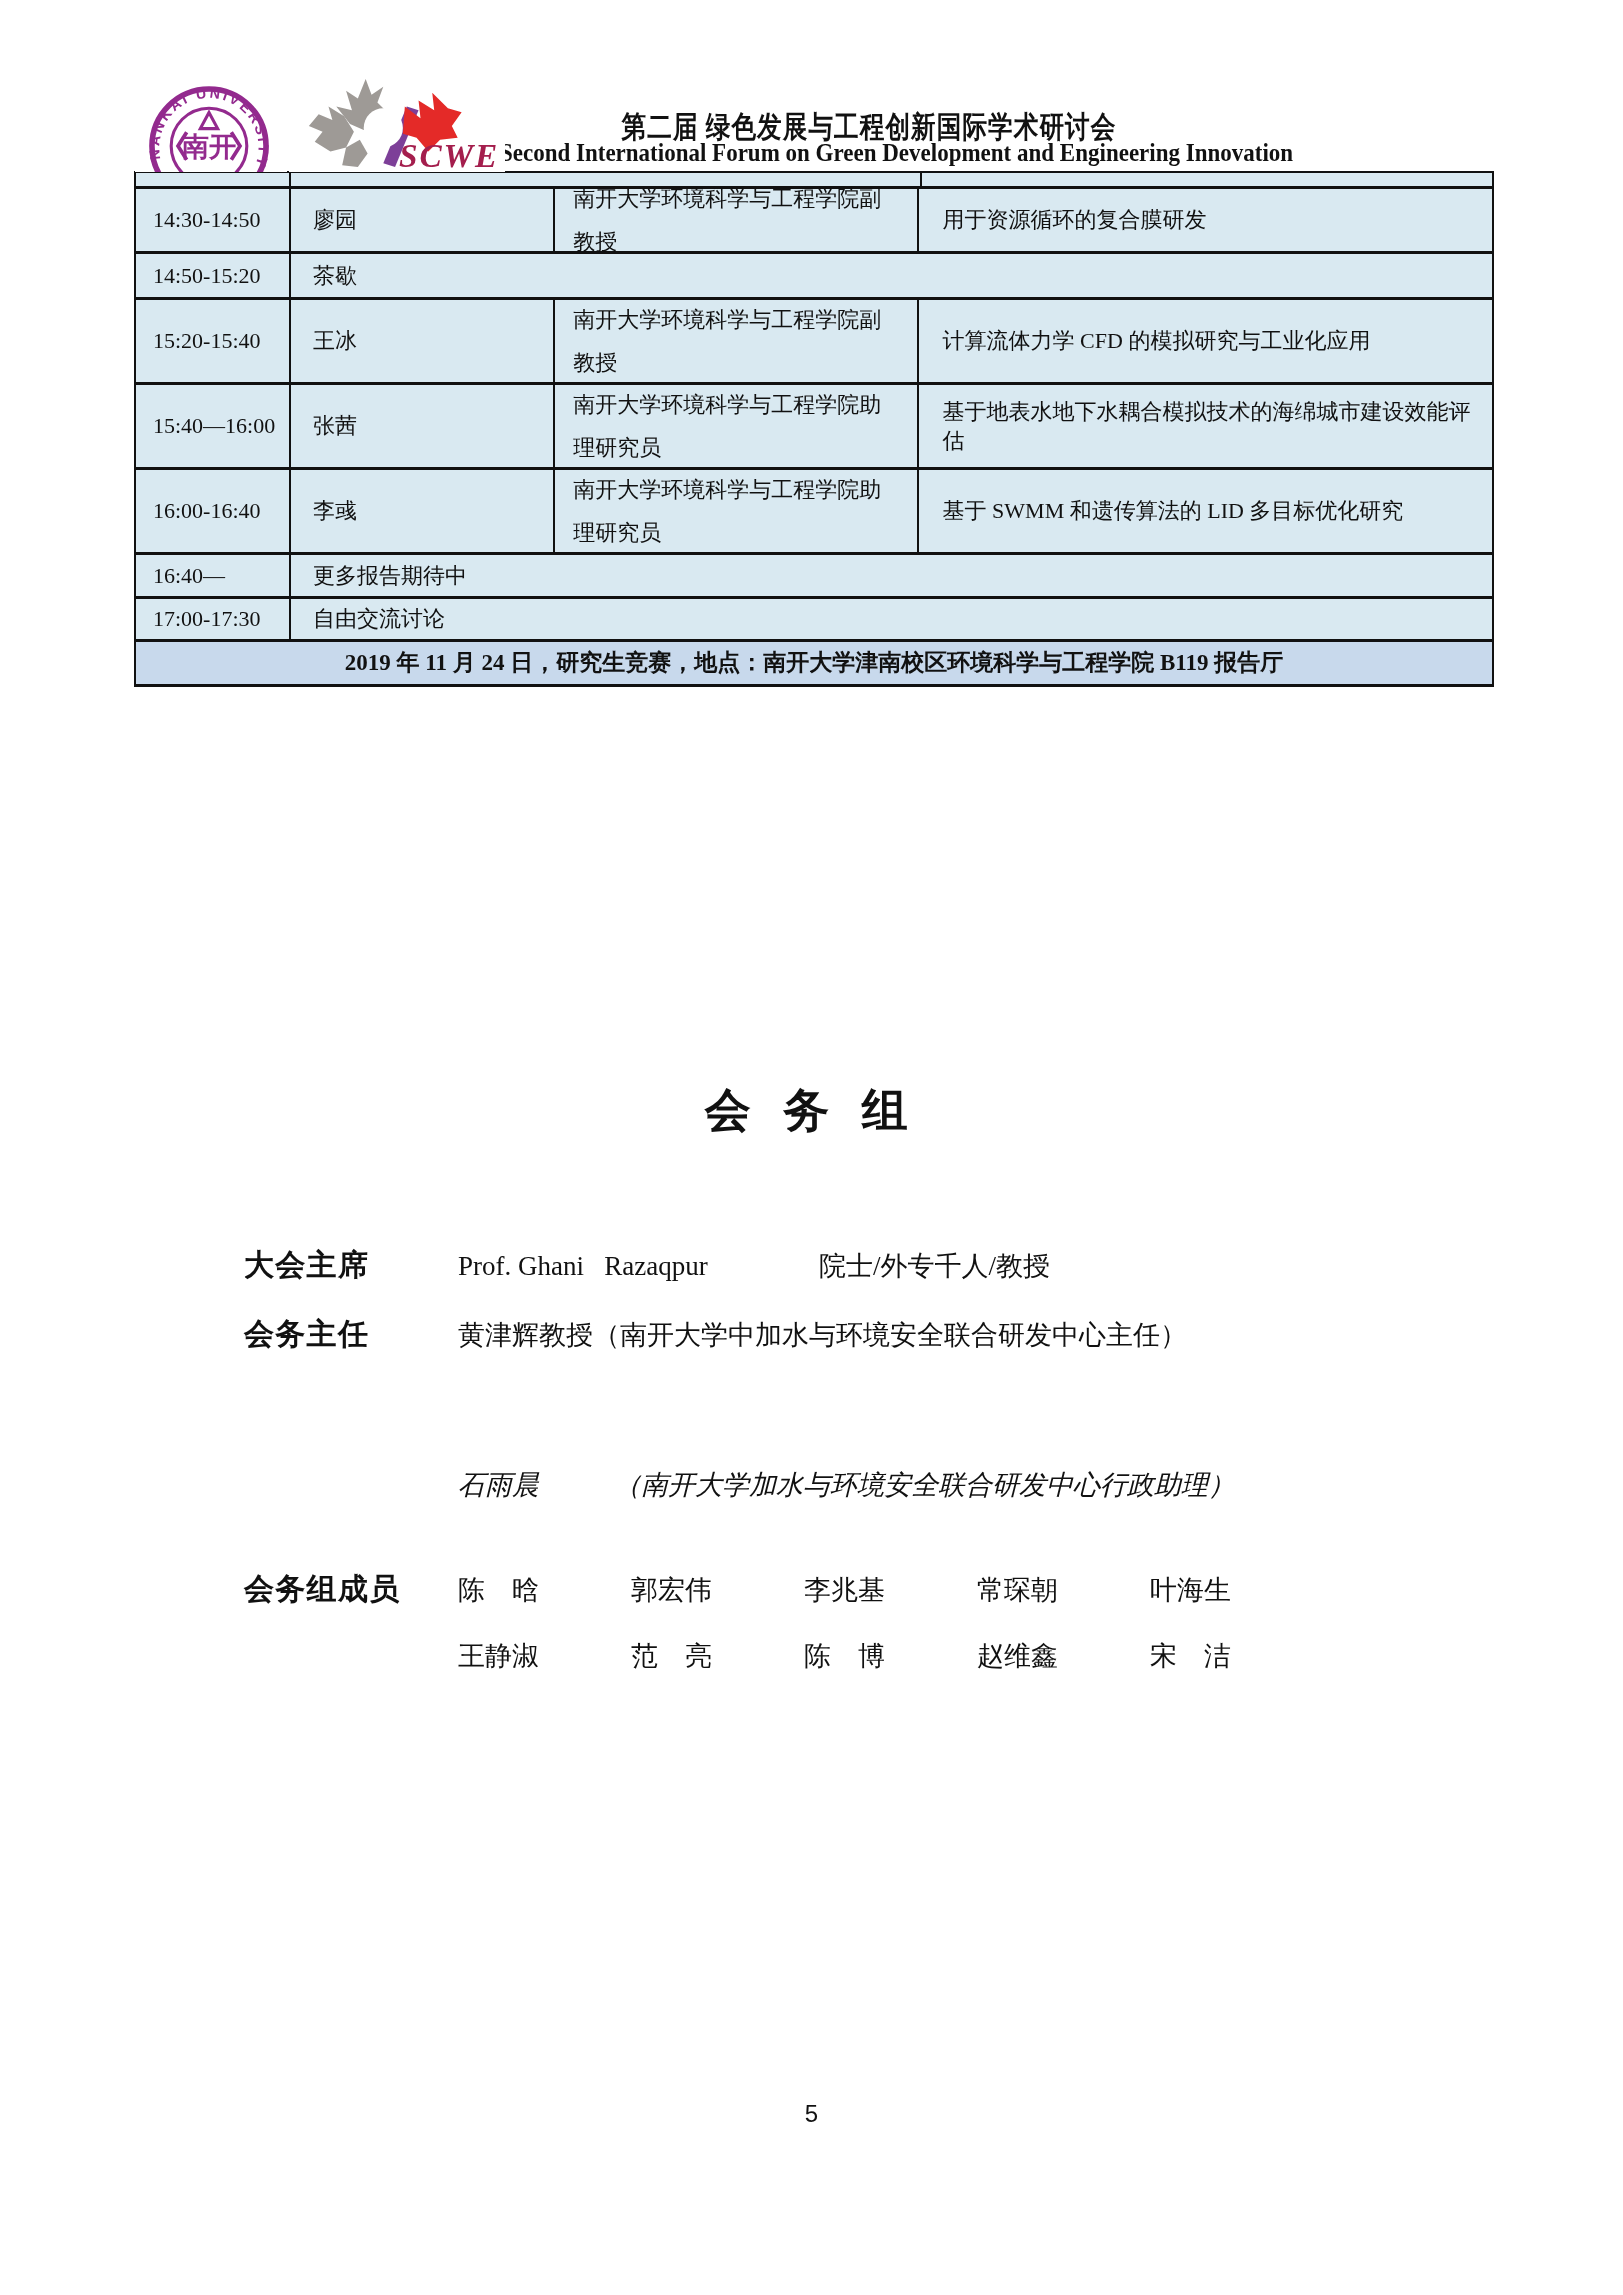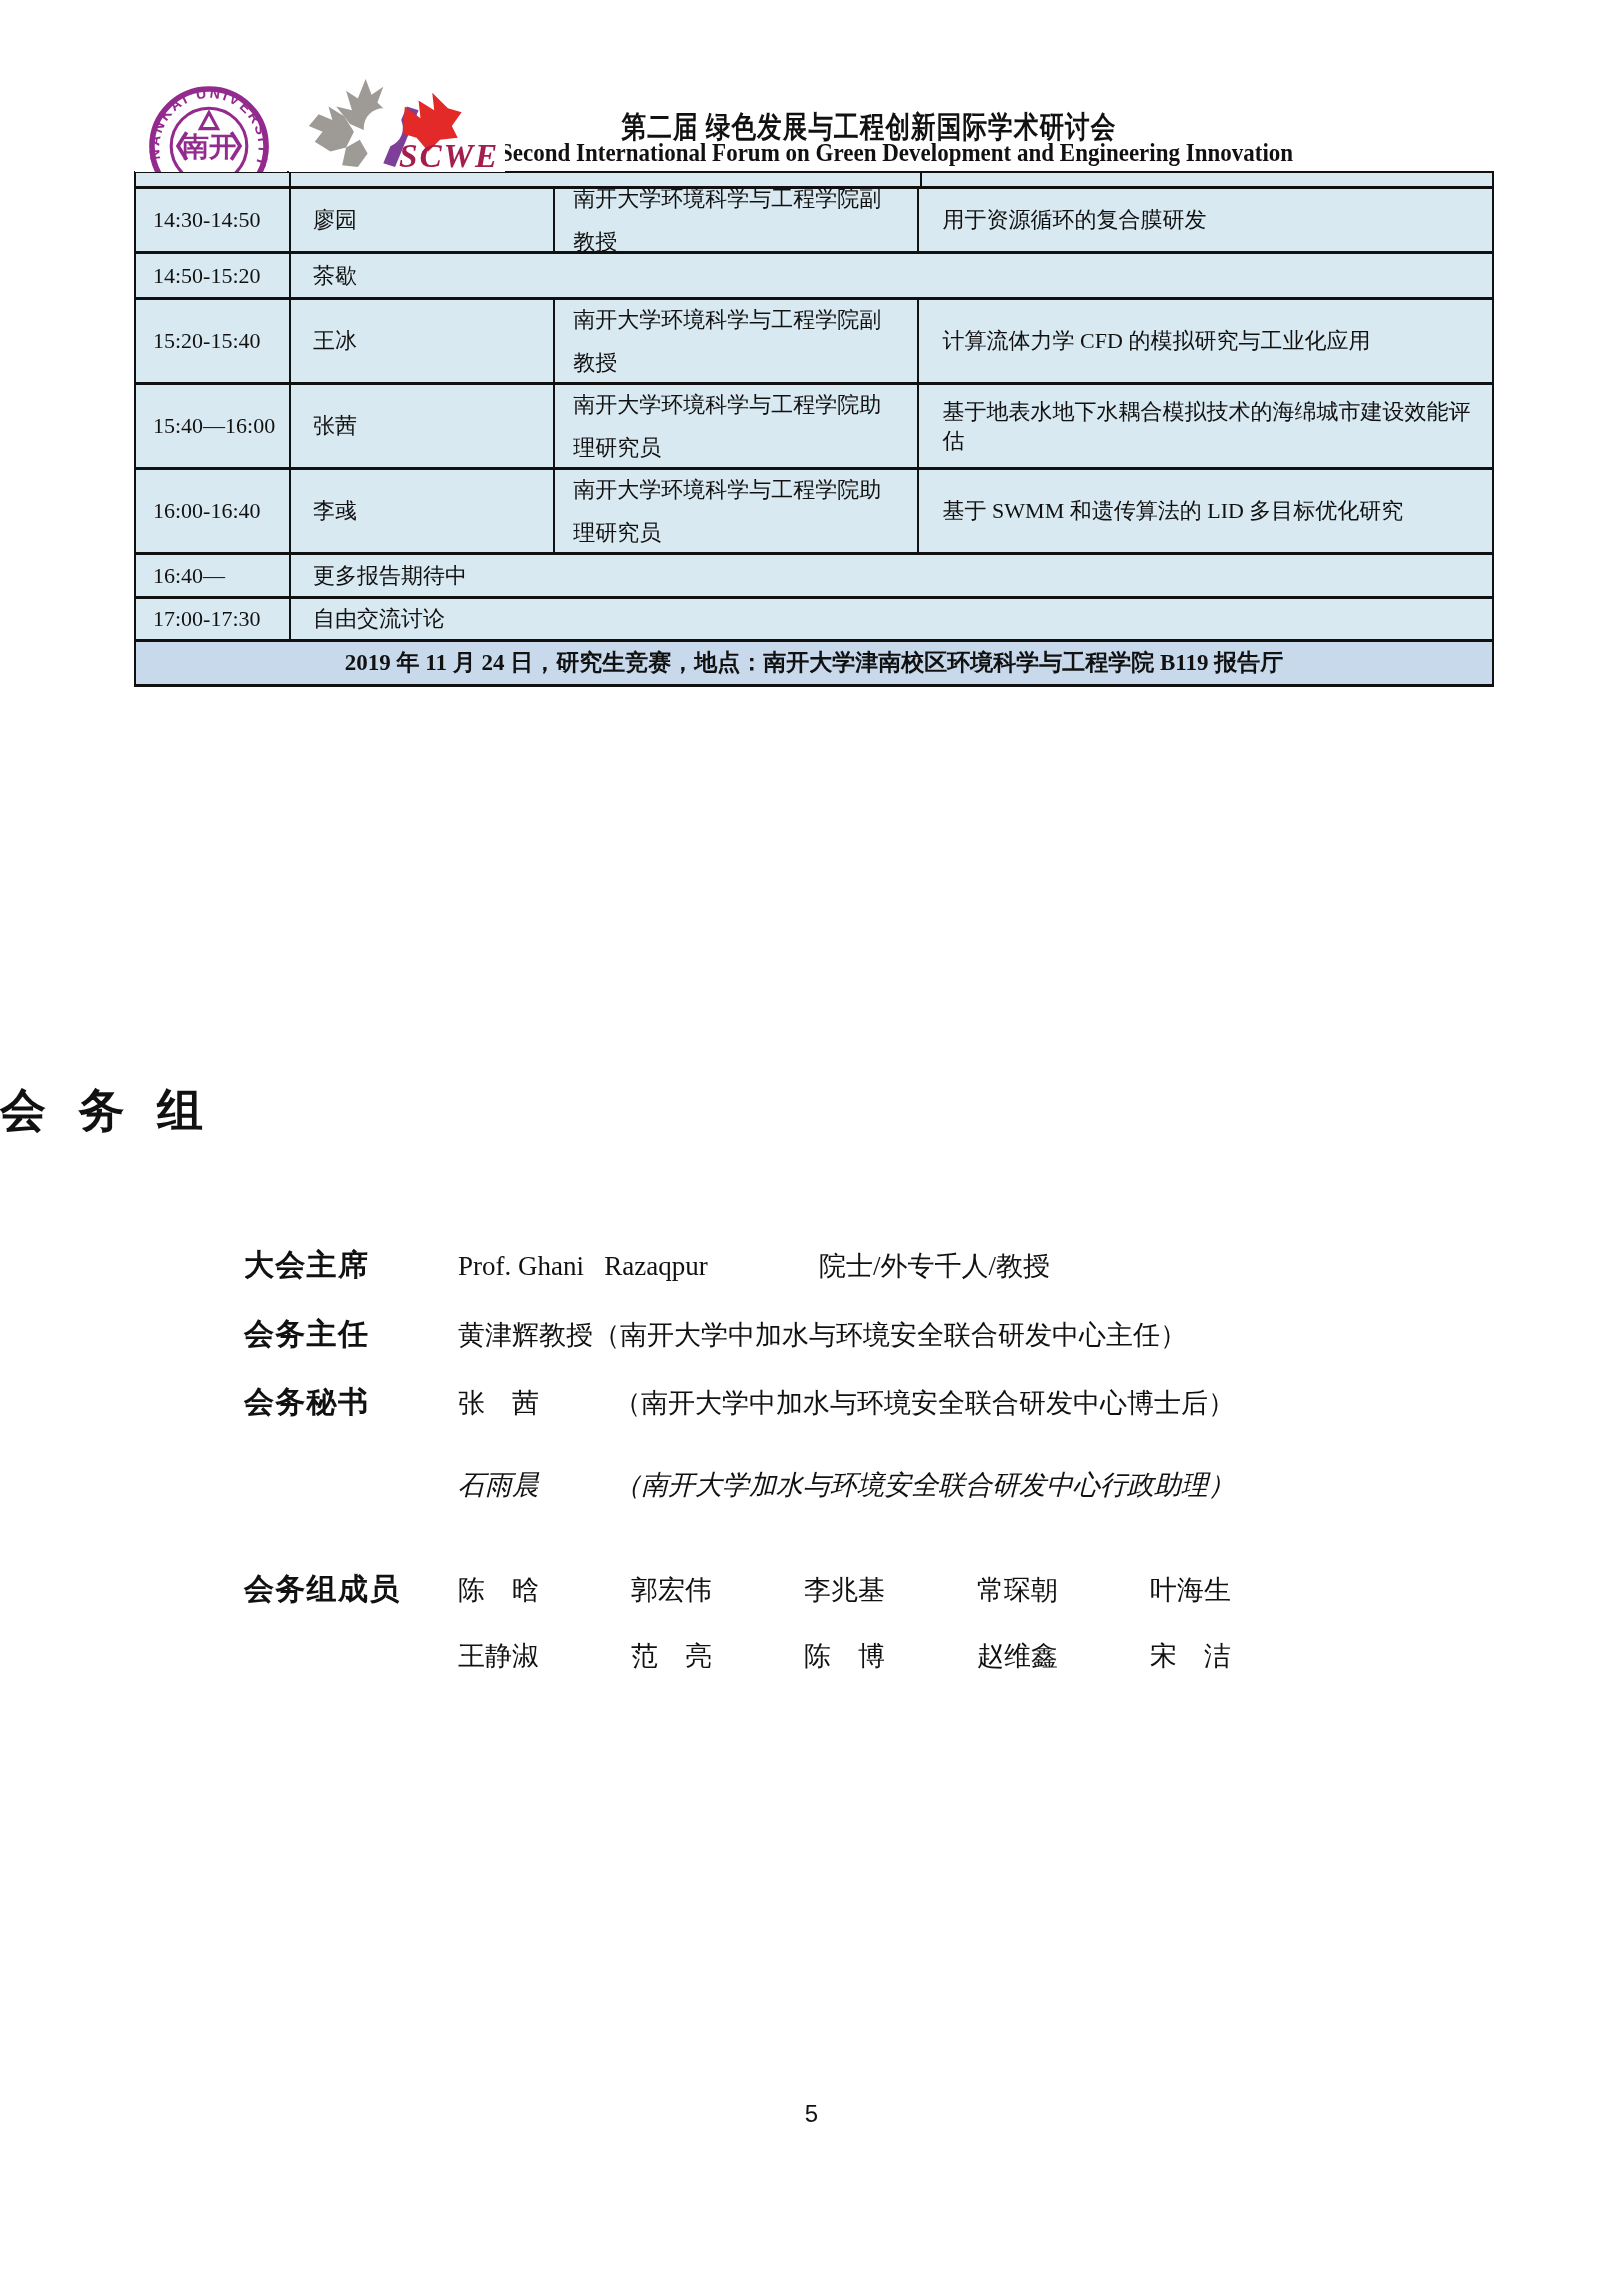--- a/index.html
+++ b/index.html
@@ -32,21 +32,21 @@
   .c-affil{width:364px;padding:3.9px 15.7px 3.9px 18.3px;line-height:43px;flex:none;}
   .c-topic{flex:1;padding-left:23.6px;padding-right:13px;}
   .c-merged{flex:1;padding-left:22px;}
   .s1{width:153px;flex:none;}
   .s2{width:631px;flex:none;}
   .s3{flex:1;}
   .t-footer{background:var(--footer-bg,#c8d9ec);}
   .c-note{flex:1;justify-content:center;font-weight:bold;font-size:23px;padding:0 6.5px;}
 
   
-  .sec-title{position:absolute;top:1080px;left:0;width:1623px;
+  .sec-title{position:absolute;top:1080px;left:0;width:1623px;text-align:center;
       font-size:46px;font-weight:bold;letter-spacing:10.5px;}
   .c-row{position:absolute;left:244px;width:1152px;display:flex;align-items:baseline;}
   .c-label{width:214px;flex:none;font-weight:bold;font-size:30px;letter-spacing:1.3px;
       font-family:"Liberation Sans","DejaVu Sans",sans-serif;}
   .c-content{font-size:27px;white-space:nowrap;}
   .chair-name{display:inline-block;width:361px;white-space:pre;}
   .sec-name{display:inline-block;width:156px;}
   .member{display:inline-block;width:173px;flex:none;font-size:27px;}
   .row-a{top:1245px;} .row-b{top:1314px;} .row-c{top:1382px;}
   .row-d{top:1467px;font-style:italic;} .row-e{top:1569px;} .row-f{top:1638px;}
@@ -150,26 +150,20 @@
     <div class="c-content">
       <span class="chair-name">Prof. Ghani   Razaqpur</span><span>院士/外专千人/教授</span>
     </div>
   </div>
 
   <div class="c-row row-b">
     <div class="c-label">会务主任</div>
     <div class="c-content">黄津辉教授（南开大学中加水与环境安全联合研发中心主任）</div>
   </div>
 
-  <div class="c-row row-c">
-    <div class="c-label">会务秘书</div>
-    <div class="c-content">
-      <span class="sec-name">张　茜</span><span>（南开大学中加水与环境安全联合研发中心博士后）</span>
-    </div>
-  </div>
 
   <div class="c-row row-d">
     <div class="c-label"></div>
     <div class="c-content">
       <span class="sec-name">石雨晨</span><span>（南开大学加水与环境安全联合研发中心行政助理）</span>
     </div>
   </div>
 
   <div class="c-row row-e">
     <div class="c-label">会务组成员</div>

